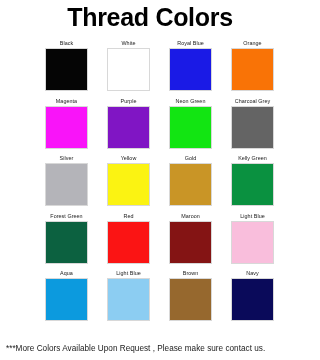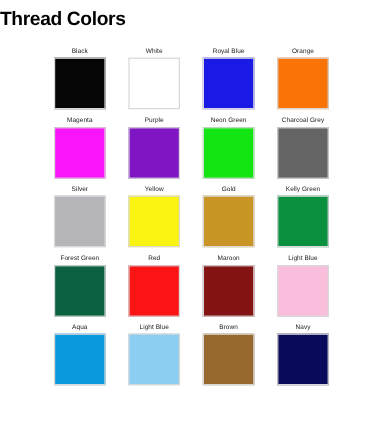--- a/index.html
+++ b/index.html
@@ -21,21 +21,22 @@
     position: relative;
     background: #ffffff;
   }
 
   
   .title {
     position: absolute;
     top: 2px;
     left: 0;
     width: 300px;
-    font-size: 16px;
+    text-align: center;
+    font-size: 25px;
     font-weight: bold;
     letter-spacing: -0.3px;
     color: #000000;
     line-height: 30px;
     white-space: nowrap;
   }
 
   
   .grid {
     position: absolute;
@@ -188,14 +189,15 @@
         <div class="swatch" style="background-color: rgb(150, 104, 46);"></div>
       </div>
       <div class="cell">
         <div class="swatch-label">Navy</div>
         <div class="swatch" style="background-color: rgb(10, 10, 90);"></div>
       </div>
     </div>
 
   </div>
 
+  <div class="footer">***More Colors Available Upon Request , Please make sure contact us.</div>
 
 </div>
 
 </body></html>

